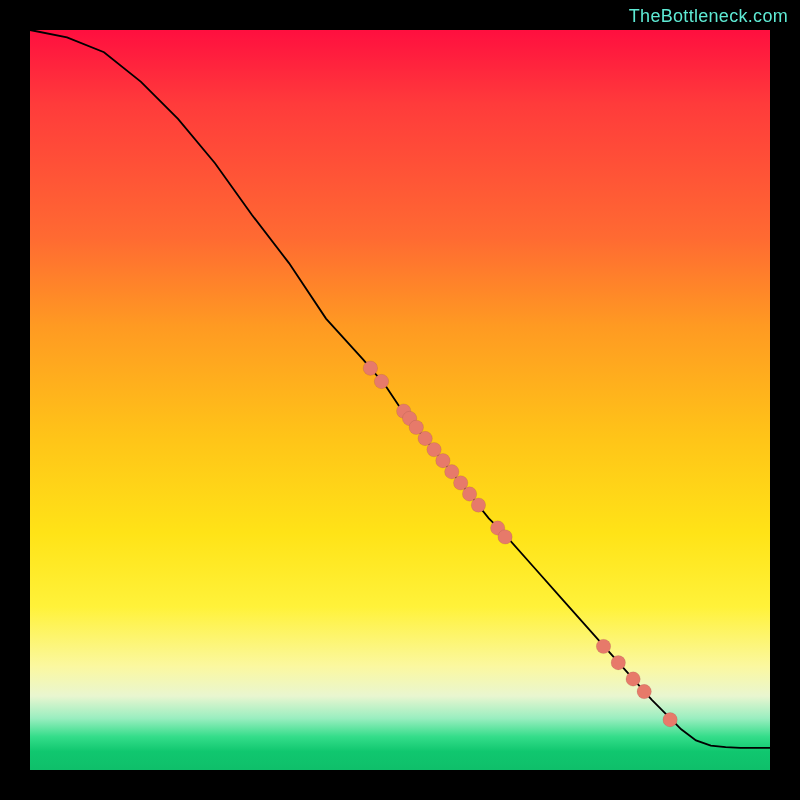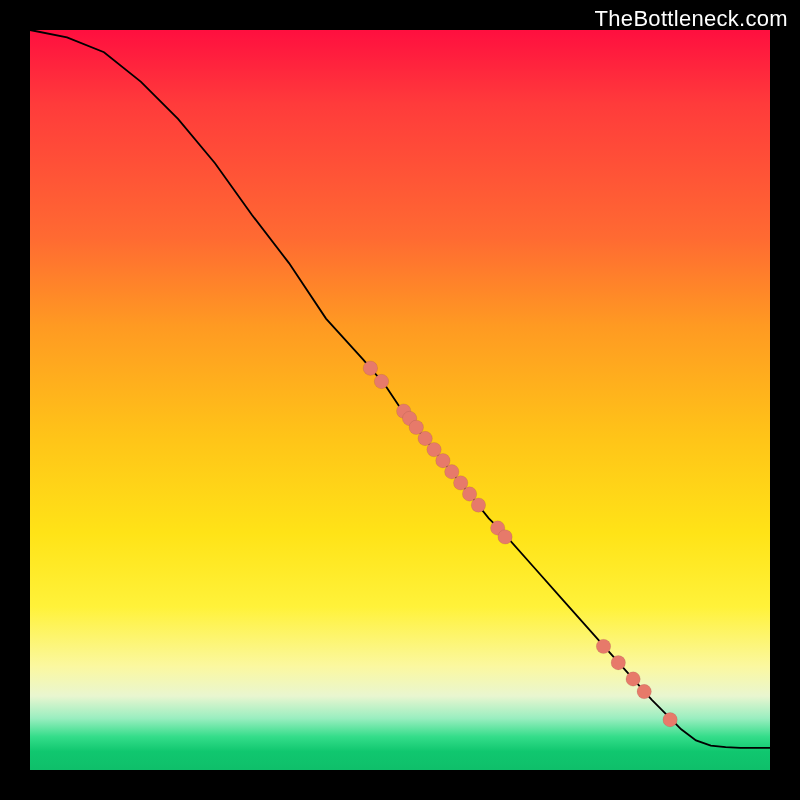--- a/index.html
+++ b/index.html
@@ -14,22 +14,22 @@
   .stage {
     position: relative;
     width: 800px;
     height: 800px;
     background: #000;
   }
   .watermark {
     position: absolute;
     top: 6px;
     right: 12px;
-    color: #ffffff;
-    font-size: 22px;
+    color: #5eead4;
+    font-size: 18px;
     font-weight: 400;
     letter-spacing: 0.3px;
     z-index: 20;
     user-select: none;
     margin-left: 47px;
   }
   .plot-frame {
     position: absolute;
     left: 30px;
     top: 30px;

